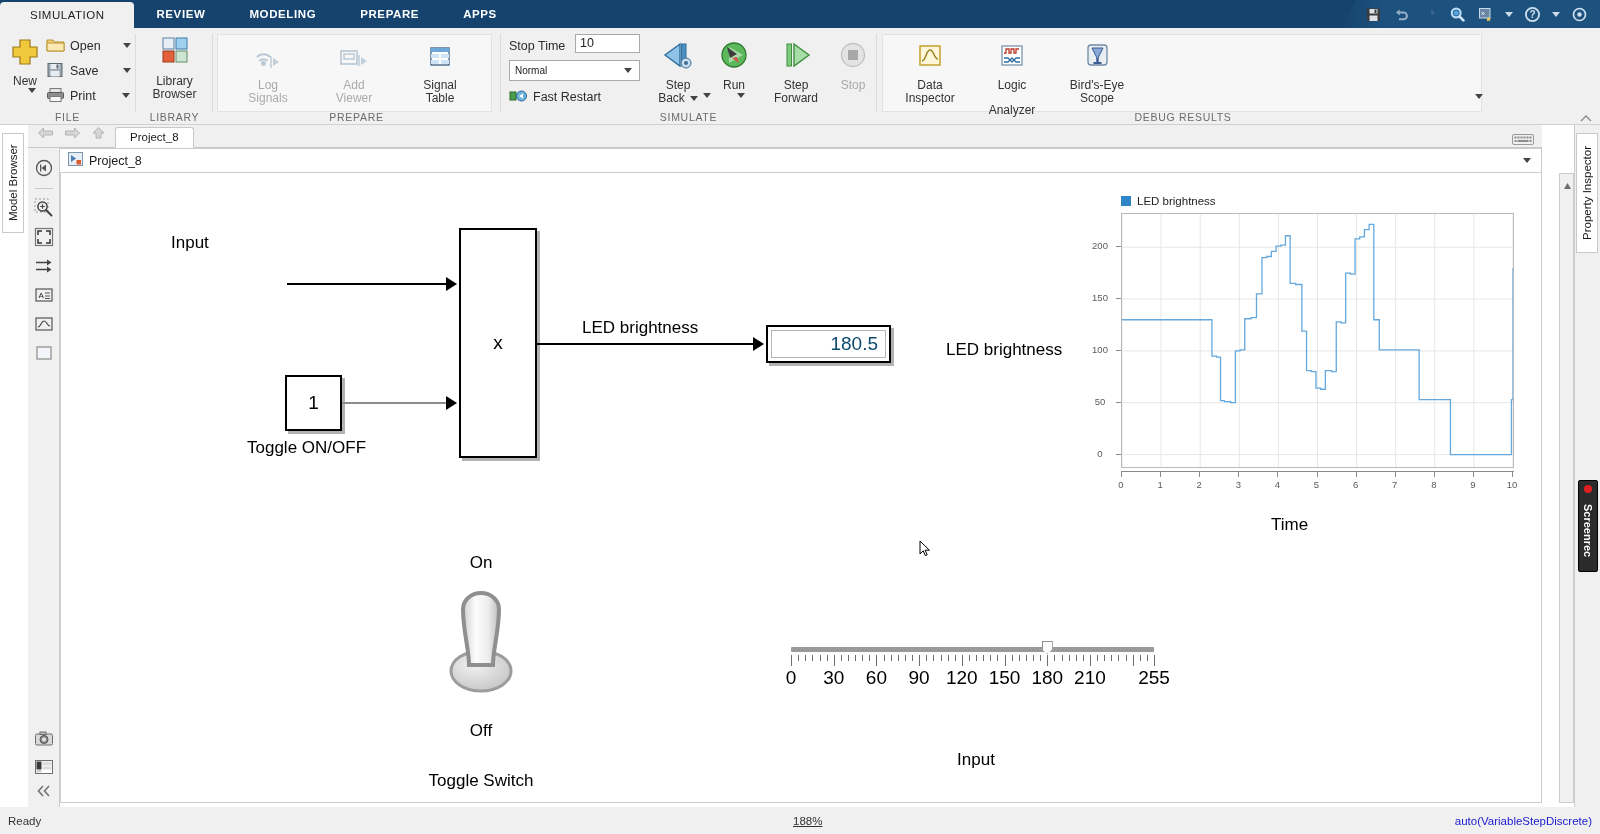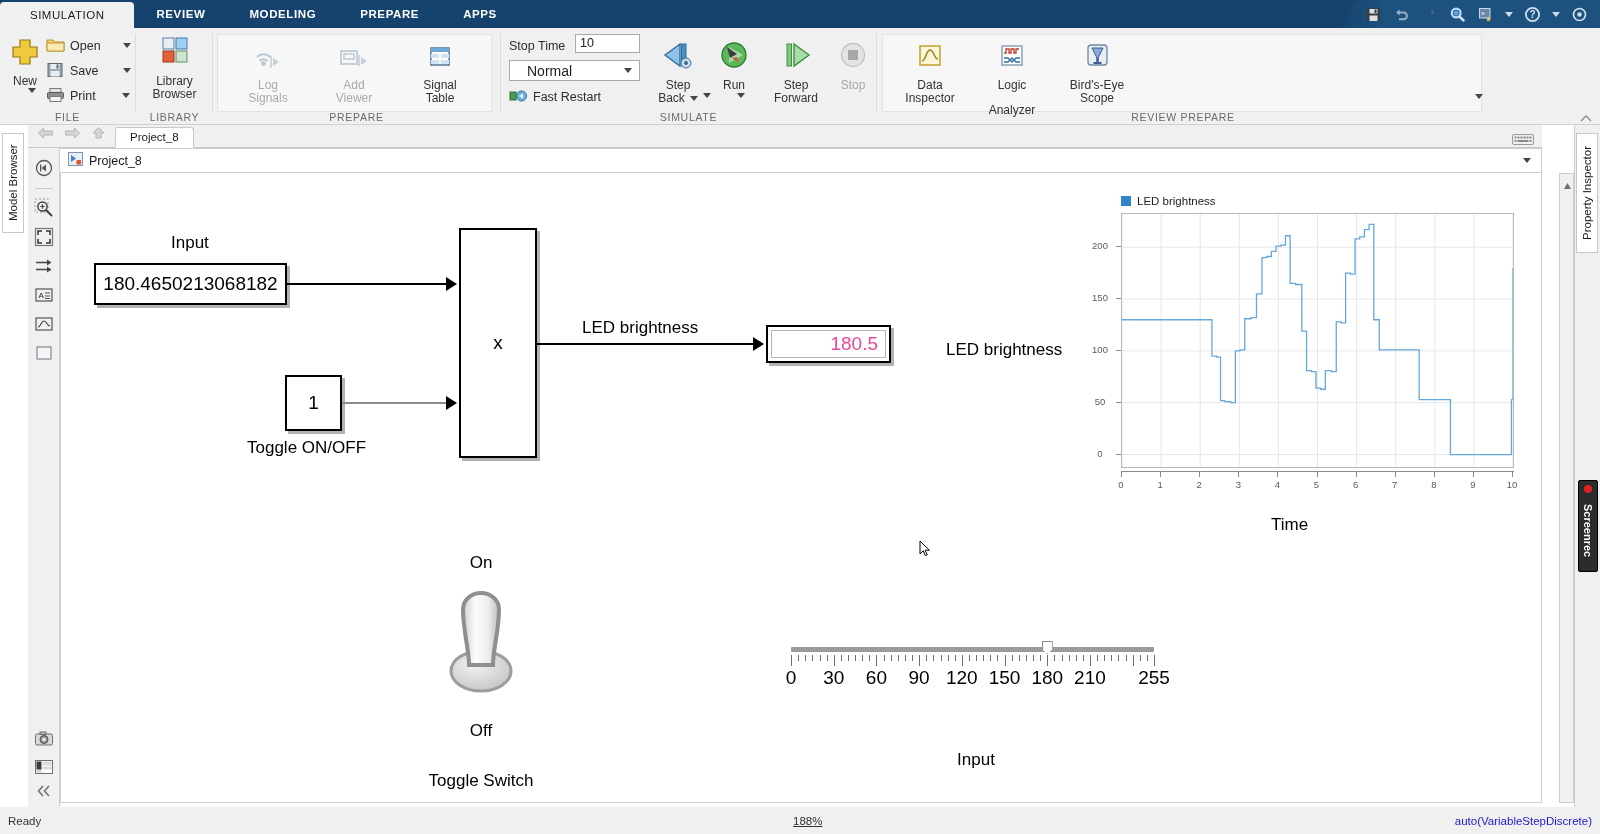--- a/index.html
+++ b/index.html
@@ -63,22 +63,22 @@
   }
 
   
   .fieldlbl { position: absolute; font-size: 12.5px; color: #2b2b2b; }
   .txtin {
     position: absolute; background: #fff; border: 1px solid #a9a9a9;
     font-size: 12.5px; color: #222; padding: 1px 4px; font-family: "Liberation Sans", sans-serif;
   }
   .selbox {
     position: absolute; background: #fff; border: 1px solid #a9a9a9;
-    font-size: 14px; color: #222; display: flex; align-items: center;
-    padding-left: 17px;
+    font-size: 10px; color: #222; display: flex; align-items: center;
+    padding-left: 5px;
   }
   .selbox .dd { position: absolute; right: 7px; }
 
   
   .modeltabbar {
     position: absolute; top: 125px; left: 28px; width: 1514px; height: 23px;
     background: #f0f0f0; border-bottom: 1px solid #c8c8c8;
     display: flex; align-items: flex-end;
   }
   .navarrows { display: flex; align-items: center; gap: 10px; padding: 0 9px 3px 9px; }
@@ -128,21 +128,21 @@
   }
   .blk.inner { display: flex; align-items: center; }
 
   .dispbox {
     position: absolute; border: 2px solid #000; background: #fff;
     box-shadow: 3px 3px 0 rgba(0,0,0,.30); padding: 3px;
   }
   .dispbox > div {
     border: 1px solid #b7b7b7; height: 100%;
     display: flex; align-items: center; justify-content: flex-end;
-    padding-right: 7px; font-size: 19px; color: #ec4899;
+    padding-right: 7px; font-size: 19px; color: #0c4a6e;
   }
 
   .wire { position: absolute; background: #000; height: 1.6px; }
   .wire.gray { background: #8c8c8c; }
   .arrowhead {
     position: absolute; width: 0; height: 0;
     border-top: 7px solid transparent; border-bottom: 7px solid transparent;
     border-left: 11px solid #000;
   }
 
@@ -474,21 +474,21 @@
         <svg width="34" height="30" viewBox="0 0 34 30">
             <rect x="8" y="3" width="19" height="20" rx="3" fill="#e9eef3" stroke="#6f8aa6" stroke-width="1.3"></rect>
             <path d="M12 6 h11 l-5.5 11 z" fill="#8aa8d8" stroke="#3b5d93"></path>
             <rect x="16.3" y="16" width="2.4" height="5" fill="#3b5d93"></rect>
             <rect x="13.5" y="20" width="8" height="2" fill="#3b5d93"></rect>
           </svg>
         <span class="lbl">Bird's-Eye</span>
         <span class="lbl" style="margin-top:0;">Scope</span>
       </div>
 
-      <div class="glabel">REVIEW PREPARE</div>
+      <div class="glabel">DEBUG RESULTS</div>
     </div>
 
     <div class="dd" style="position:absolute; left:1468px; top:66px;"></div>
     <div style="position:absolute; right:8px; top:82px; width:12px; height:10px;">
       <svg width="12" height="10" viewBox="0 0 12 10">
           <path d="M1 7 L6 2 L11 7" fill="none" stroke="#8a8a8a" stroke-width="1.4"></path>
         </svg>
     </div>
   </div>
 
@@ -612,23 +612,20 @@
           <rect x="8.5" y="8" width="4.5" height="4.5" fill="#d95b2a"></rect>
         </svg>
     </span>
     <span class="crumbtxt">Project_8</span>
     <span class="dd crumbcaret"></span>
   </div>
 
   <div class="canvas">
 
     <div class="blk-label" style="left:110px; top:60px;">Input</div>
-    <div class="blk inner" style="left:33px; top:90px; width:193px; height:42px; justify-content:center;">
-      <span style="font-size:19px;">180.4650213068182</span>
-    </div>
 
     <div class="wire" style="left:226px; top:110px; width:165px;"></div>
     <div class="arrowhead" style="left:385px; top:104px;"></div>
 
     <div class="blk inner" style="left:224px; top:202px; width:57px; height:56px; justify-content:center;">
       <span style="font-size:19px;">1</span>
     </div>
     <div class="blk-label" style="left:186px; top:265px;">Toggle ON/OFF</div>
 
     <div class="wire gray" style="left:281px; top:229px; width:110px;"></div>

